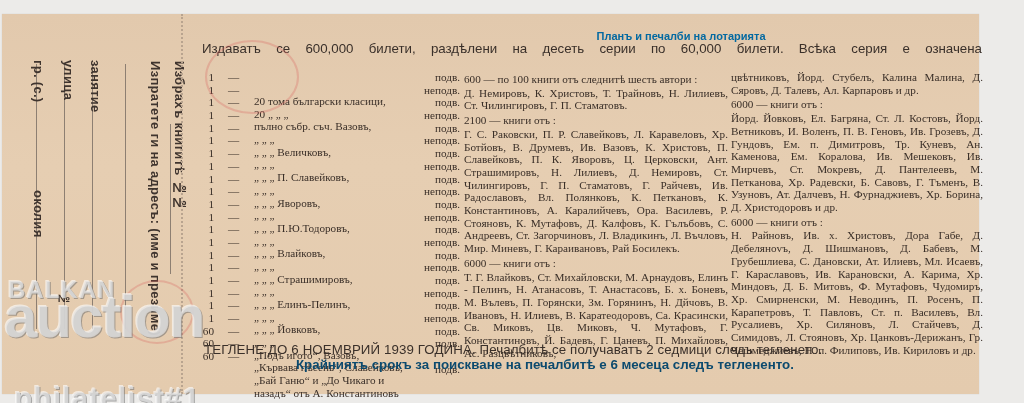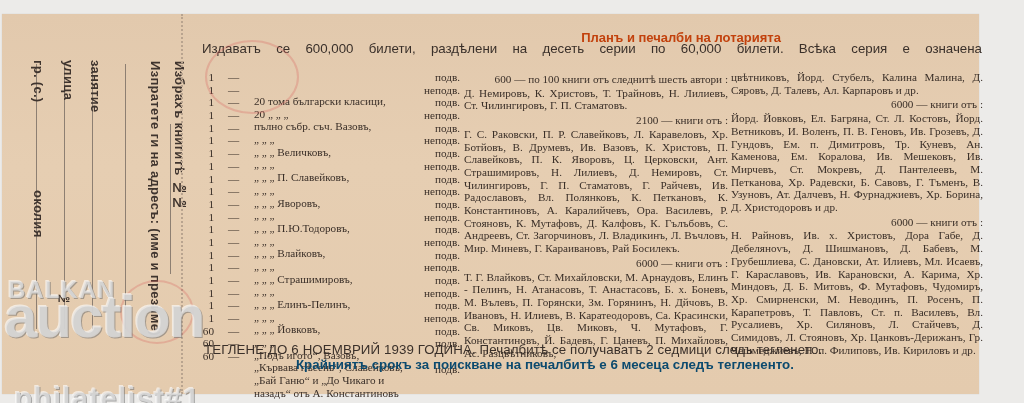--- a/index.html
+++ b/index.html
@@ -26,39 +26,39 @@
   }
   .vtext {
     position:absolute; writing-mode:vertical-rl;
     font-family:"Liberation Sans", sans-serif; font-weight:bold;
     font-size:13px; color:#3f342e; white-space:nowrap; letter-spacing:.3px;
   }
   
   .main { position:absolute; left:196px; top:14px; width:790px; height:380px; }
   .title {
     position:absolute; left:0; top:16px; width:790px; text-align:center;
-    font-family:"Liberation Sans", sans-serif; font-weight:bold; font-size:13px;
-    color:#c2410c; padding-left:180px; box-sizing:border-box;
+    font-family:"Liberation Sans", sans-serif; font-weight:bold; font-size:11px;
+    color:#0369a1; padding-left:180px; box-sizing:border-box;
   }
   .intro {
     position:absolute; left:6px; top:28px; width:780px;
     font-family:"Liberation Sans", sans-serif; font-weight:normal; font-size:13.3px;
     line-height:14px; color:#3a302a; text-align:justify; text-align-last:justify;
   }
   .intro div { text-align:justify; text-align-last:justify; }
   .col { position:absolute; font-size:11.2px; line-height:12.7px; }
   .col1 { left:0; top:57px; width:264px; }
   .prize-row { position:relative; height:12.7px; white-space:nowrap; }
   .prize-row .qty { position:absolute; left:0; width:18px; text-align:right; }
   .prize-row .dash { position:absolute; left:32px; }
   .prize-row .desc { position:absolute; left:58px;margin-top:24px; }
   .prize-row .bind { position:absolute; right:0; }
   .col2 { left:268px; top:57px; width:264px; text-align:justify; }
   .col3 { left:535px; top:57px; width:252px; text-align:justify; }
-  .group-head { text-align:right; margin:2px 0 1px; }
+  .group-head { text-align:left; margin:2px 0 1px; }
   .footer1 {
     position:absolute; left:8px; top:328px; width:785px;
     font-family:"Liberation Sans", sans-serif; font-weight:normal; font-size:13.3px;
     color:#3a302a; white-space:nowrap; letter-spacing:.1px;
   }
   .footer2 {
     position:absolute; left:100px; top:343px; width:690px;
     font-family:"Liberation Sans", sans-serif; font-weight:bold; font-size:13.3px;
     color:#0c4a6e; white-space:nowrap;
   }

